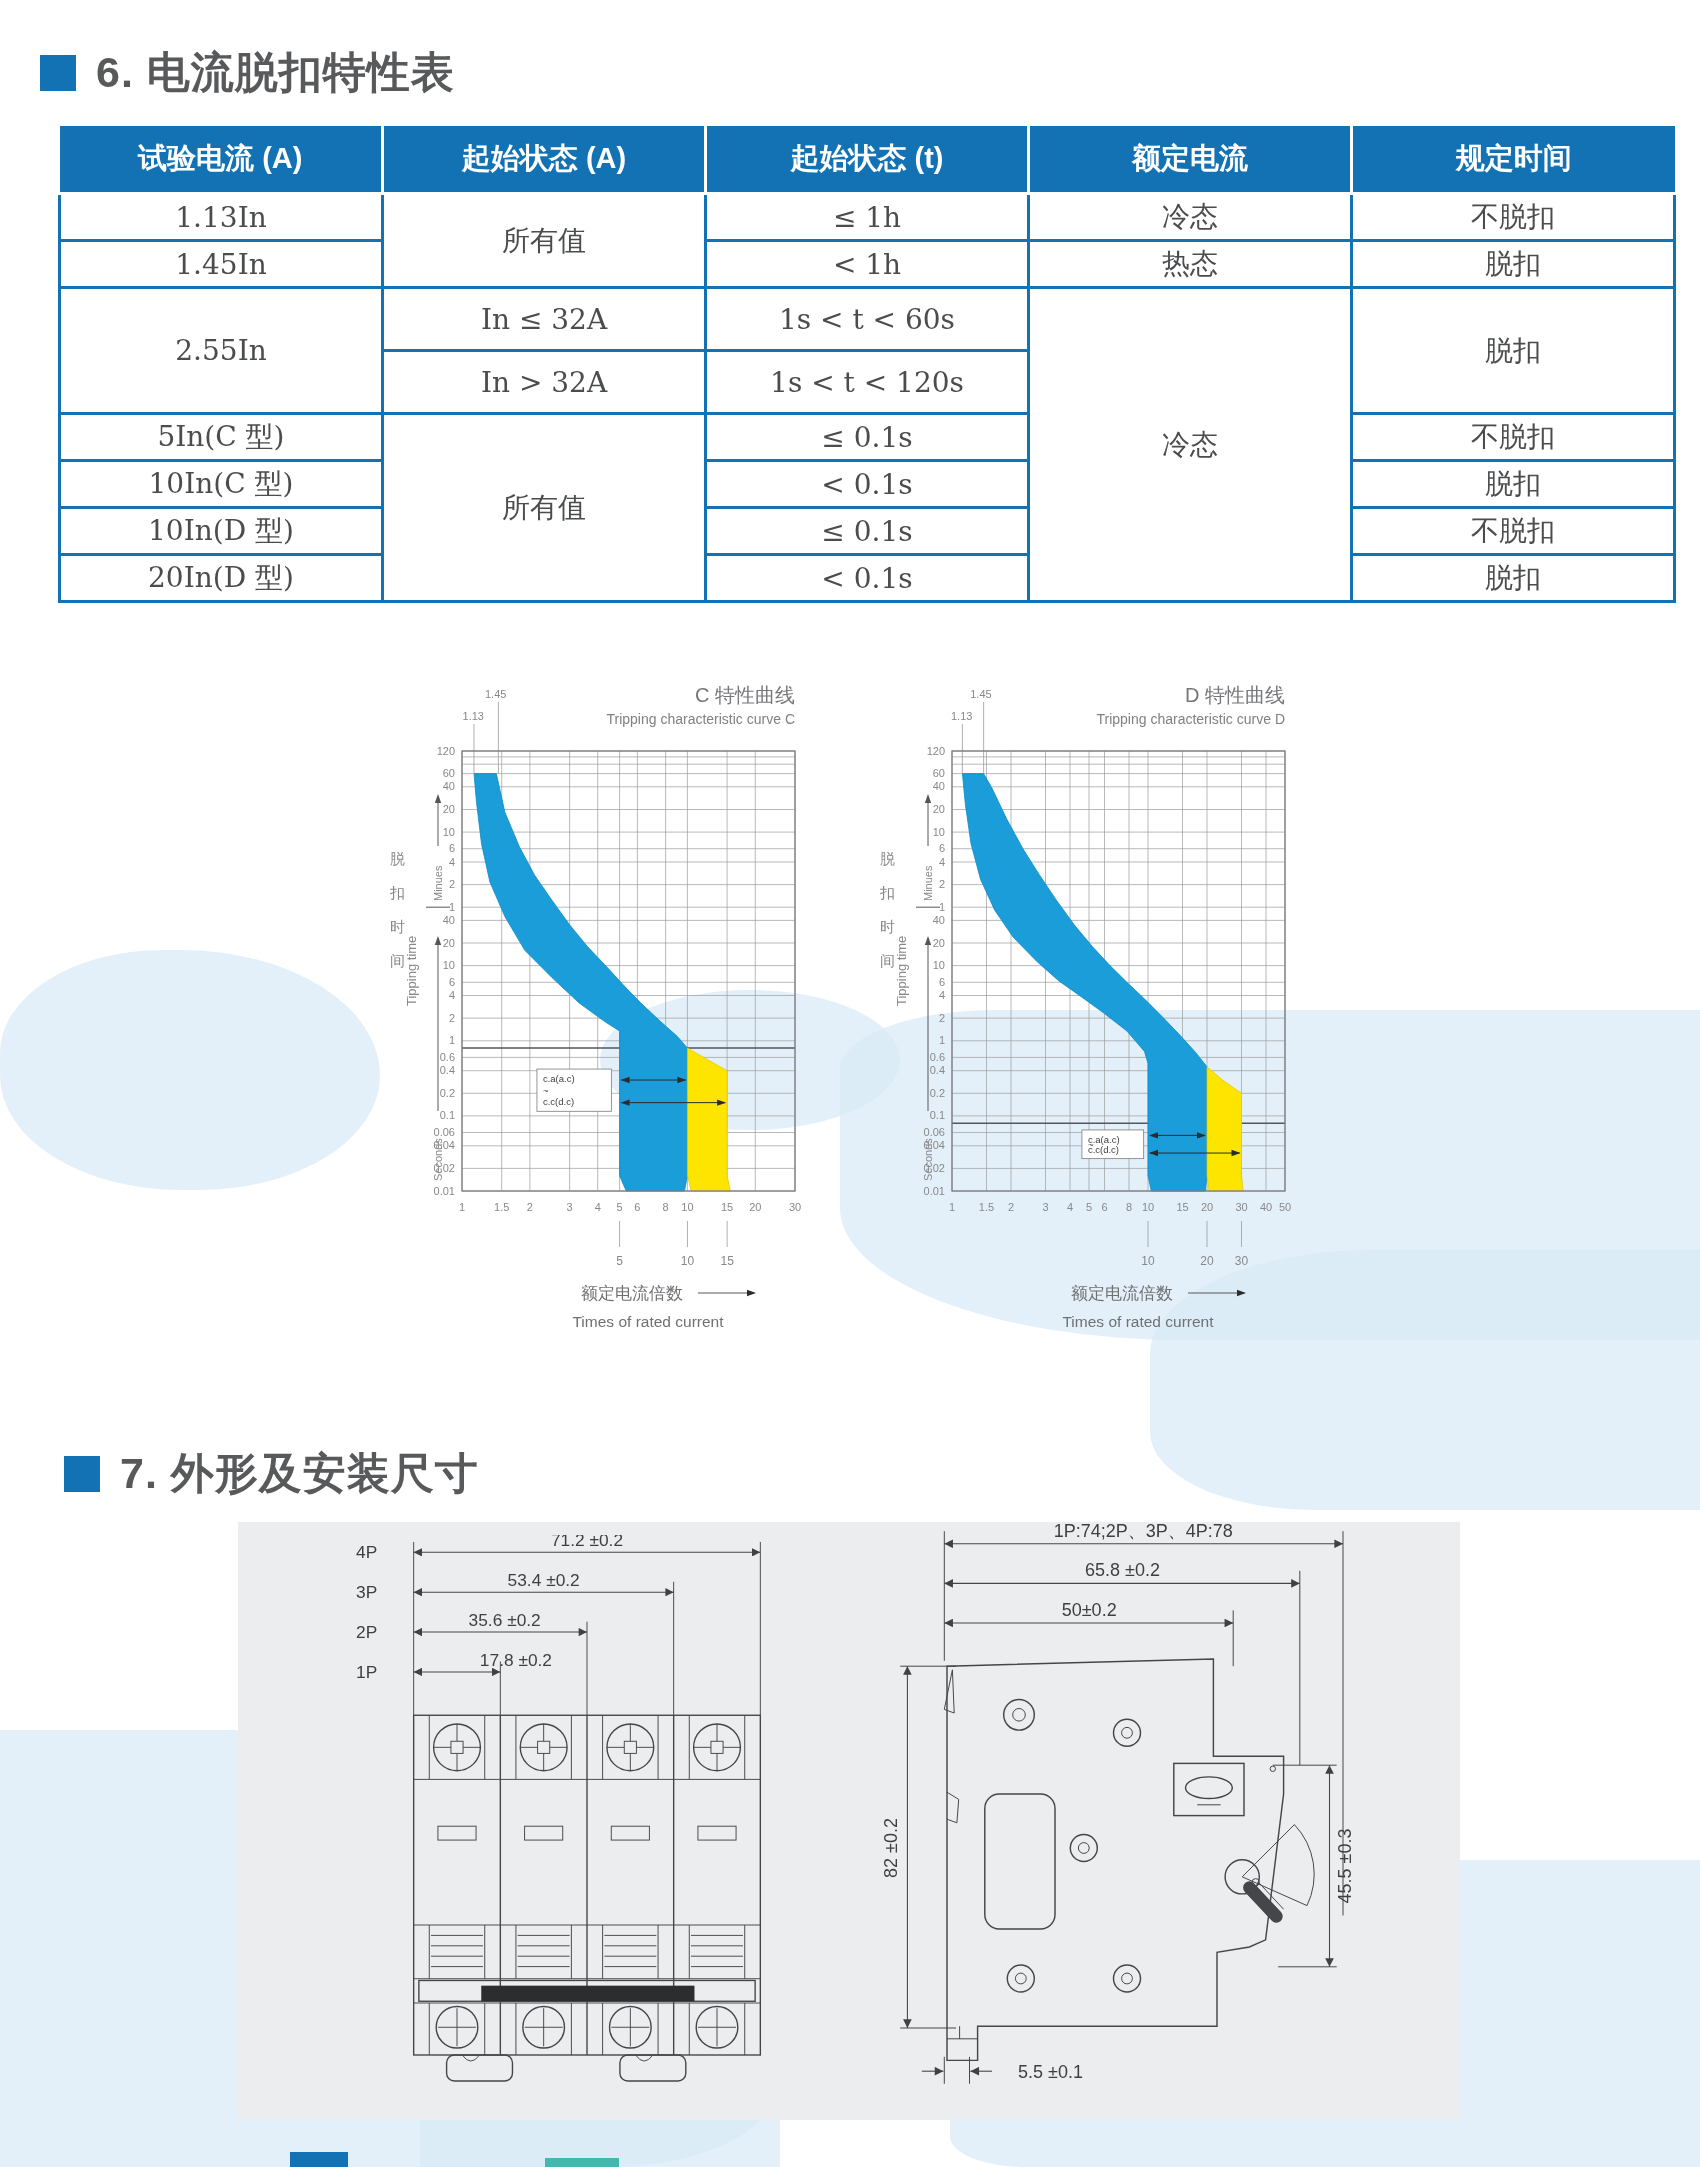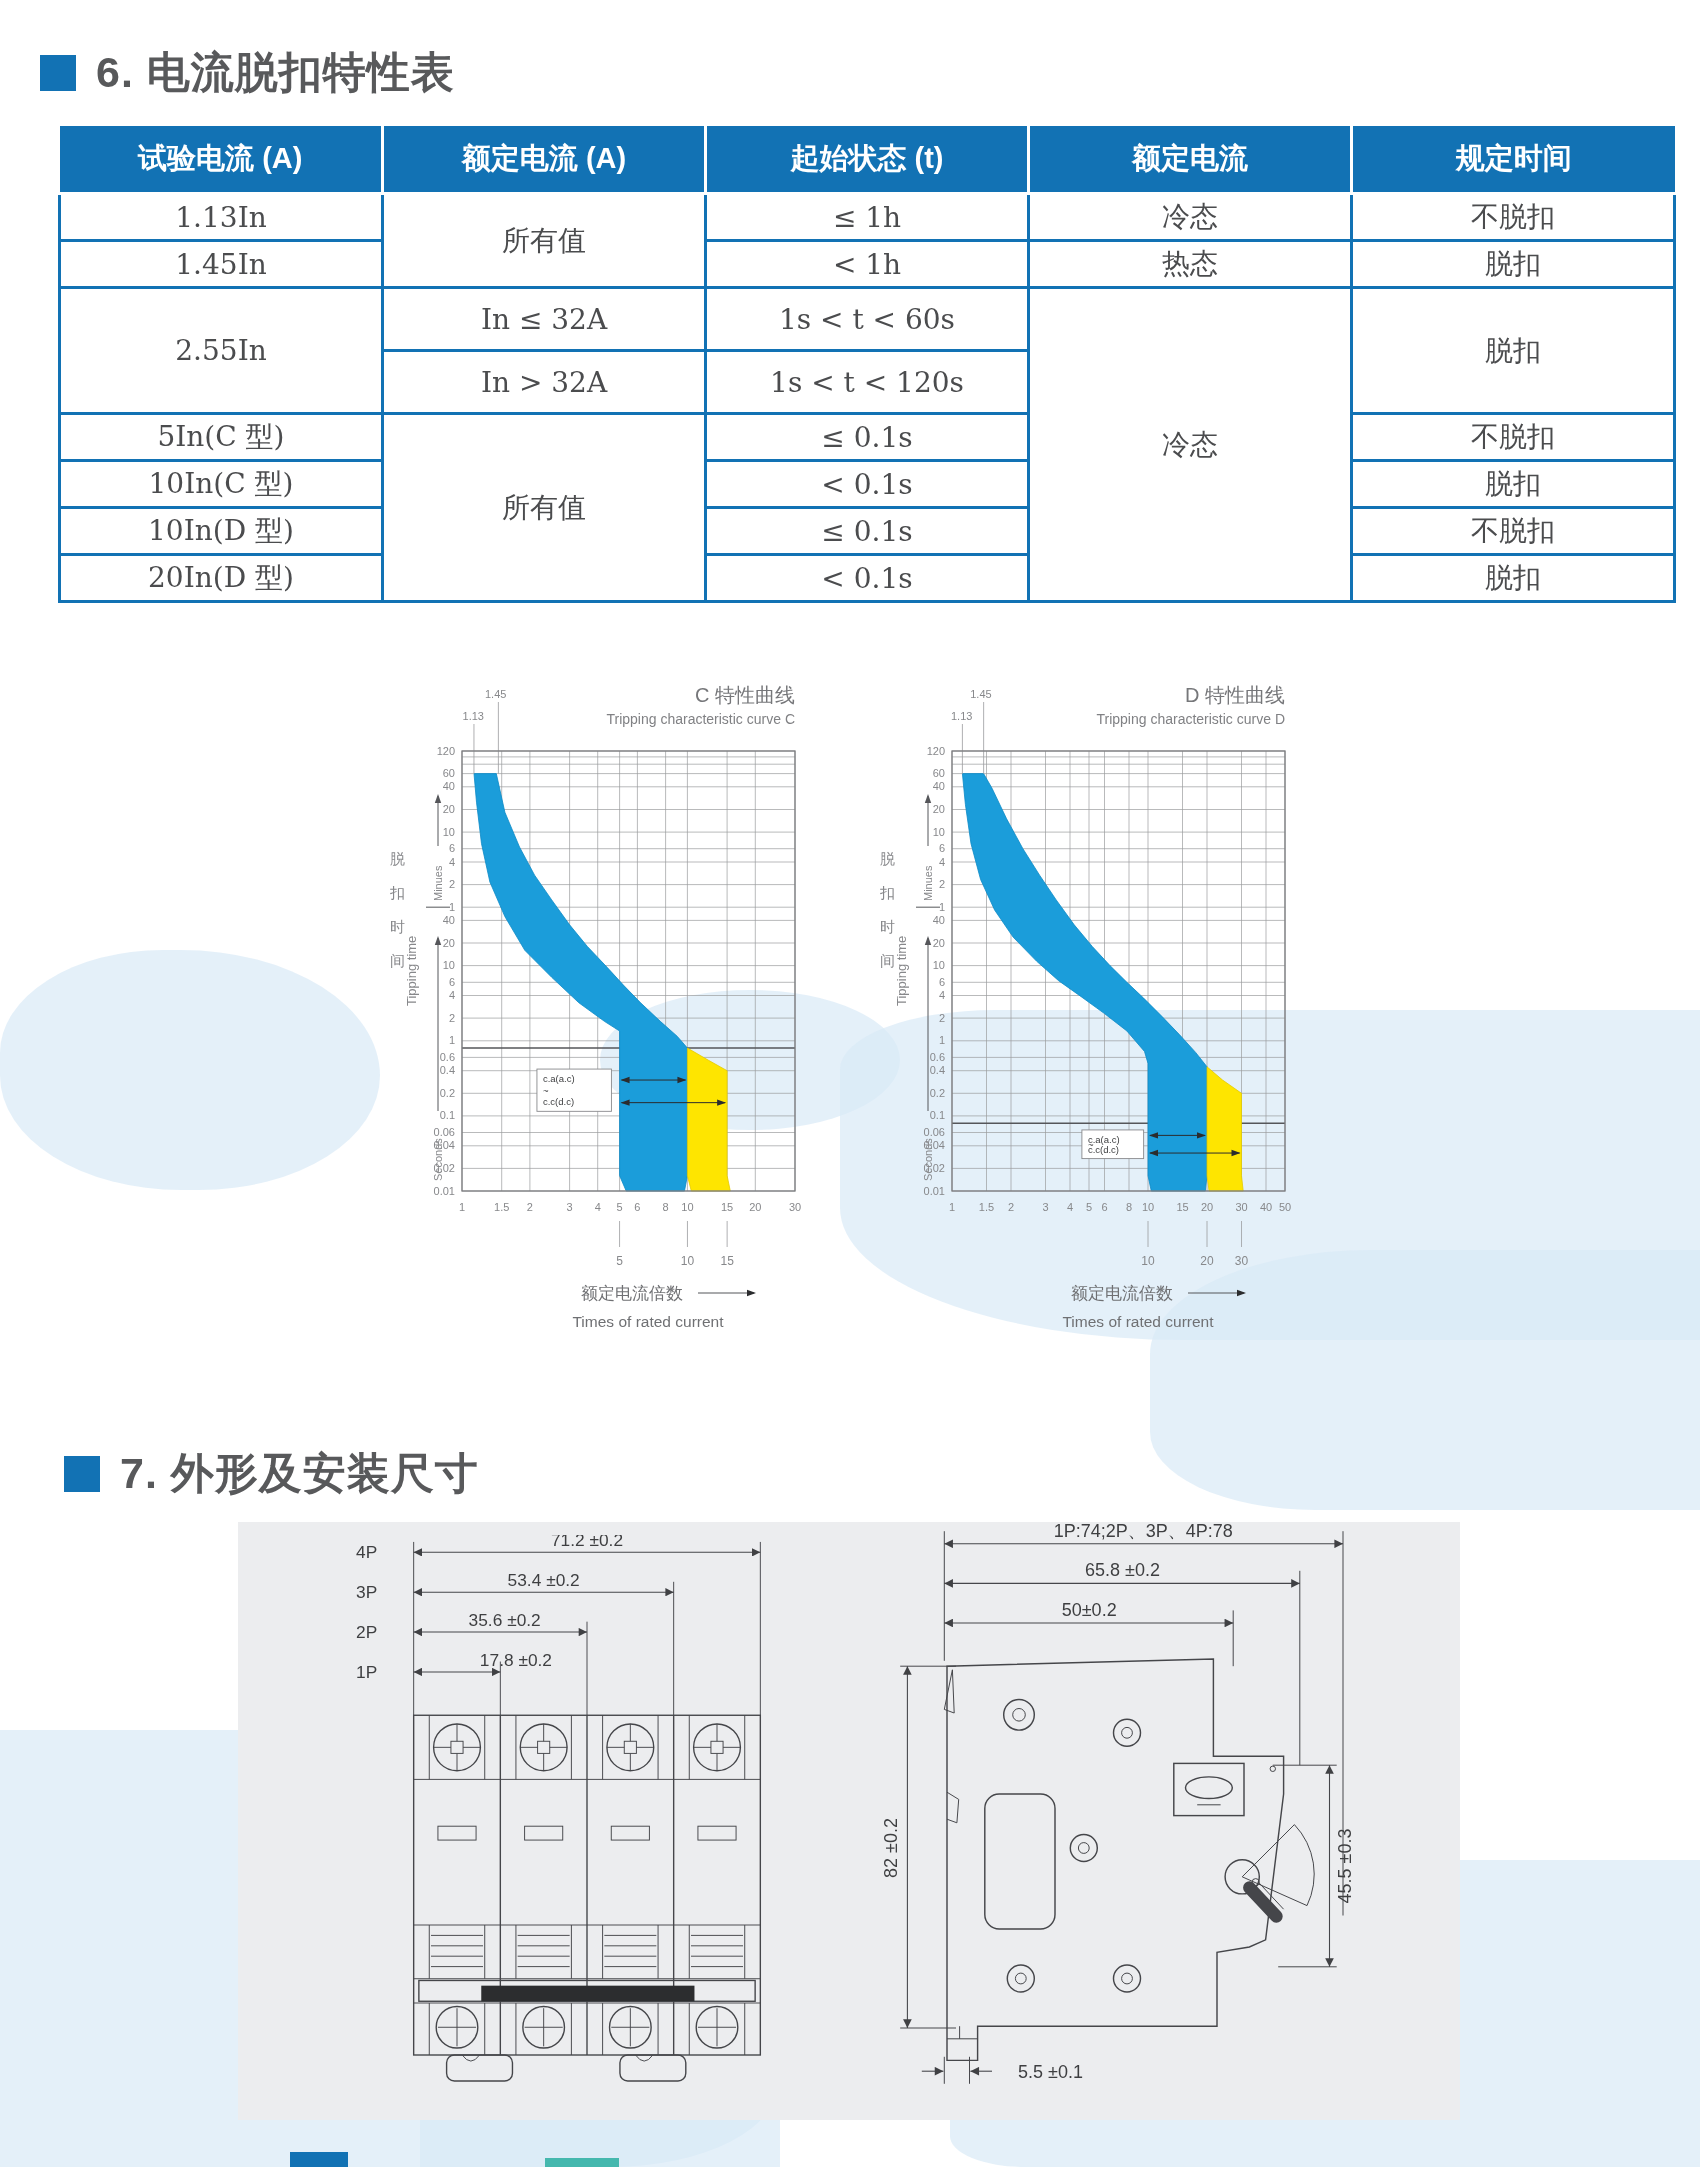--- a/index.html
+++ b/index.html
@@ -55,21 +55,21 @@
 
   <div class="sec-title" style="left:40px;top:44px;">
     <div class="sq"></div>
     <h2>6. 电流脱扣特性表</h2>
   </div>
 
   <table class="trip">
     <thead>
       <tr>
         <th>试验电流 (A)</th>
-        <th>额定电流 (A)</th>
+        <th>起始状态 (A)</th>
         <th>起始状态 (t)</th>
         <th>额定电流</th>
         <th>规定时间</th>
       </tr>
     </thead>
     <tbody>
       <tr>
         <td>1.13In</td>
         <td rowspan="2">所有值</td>
         <td>≤ 1h</td>

